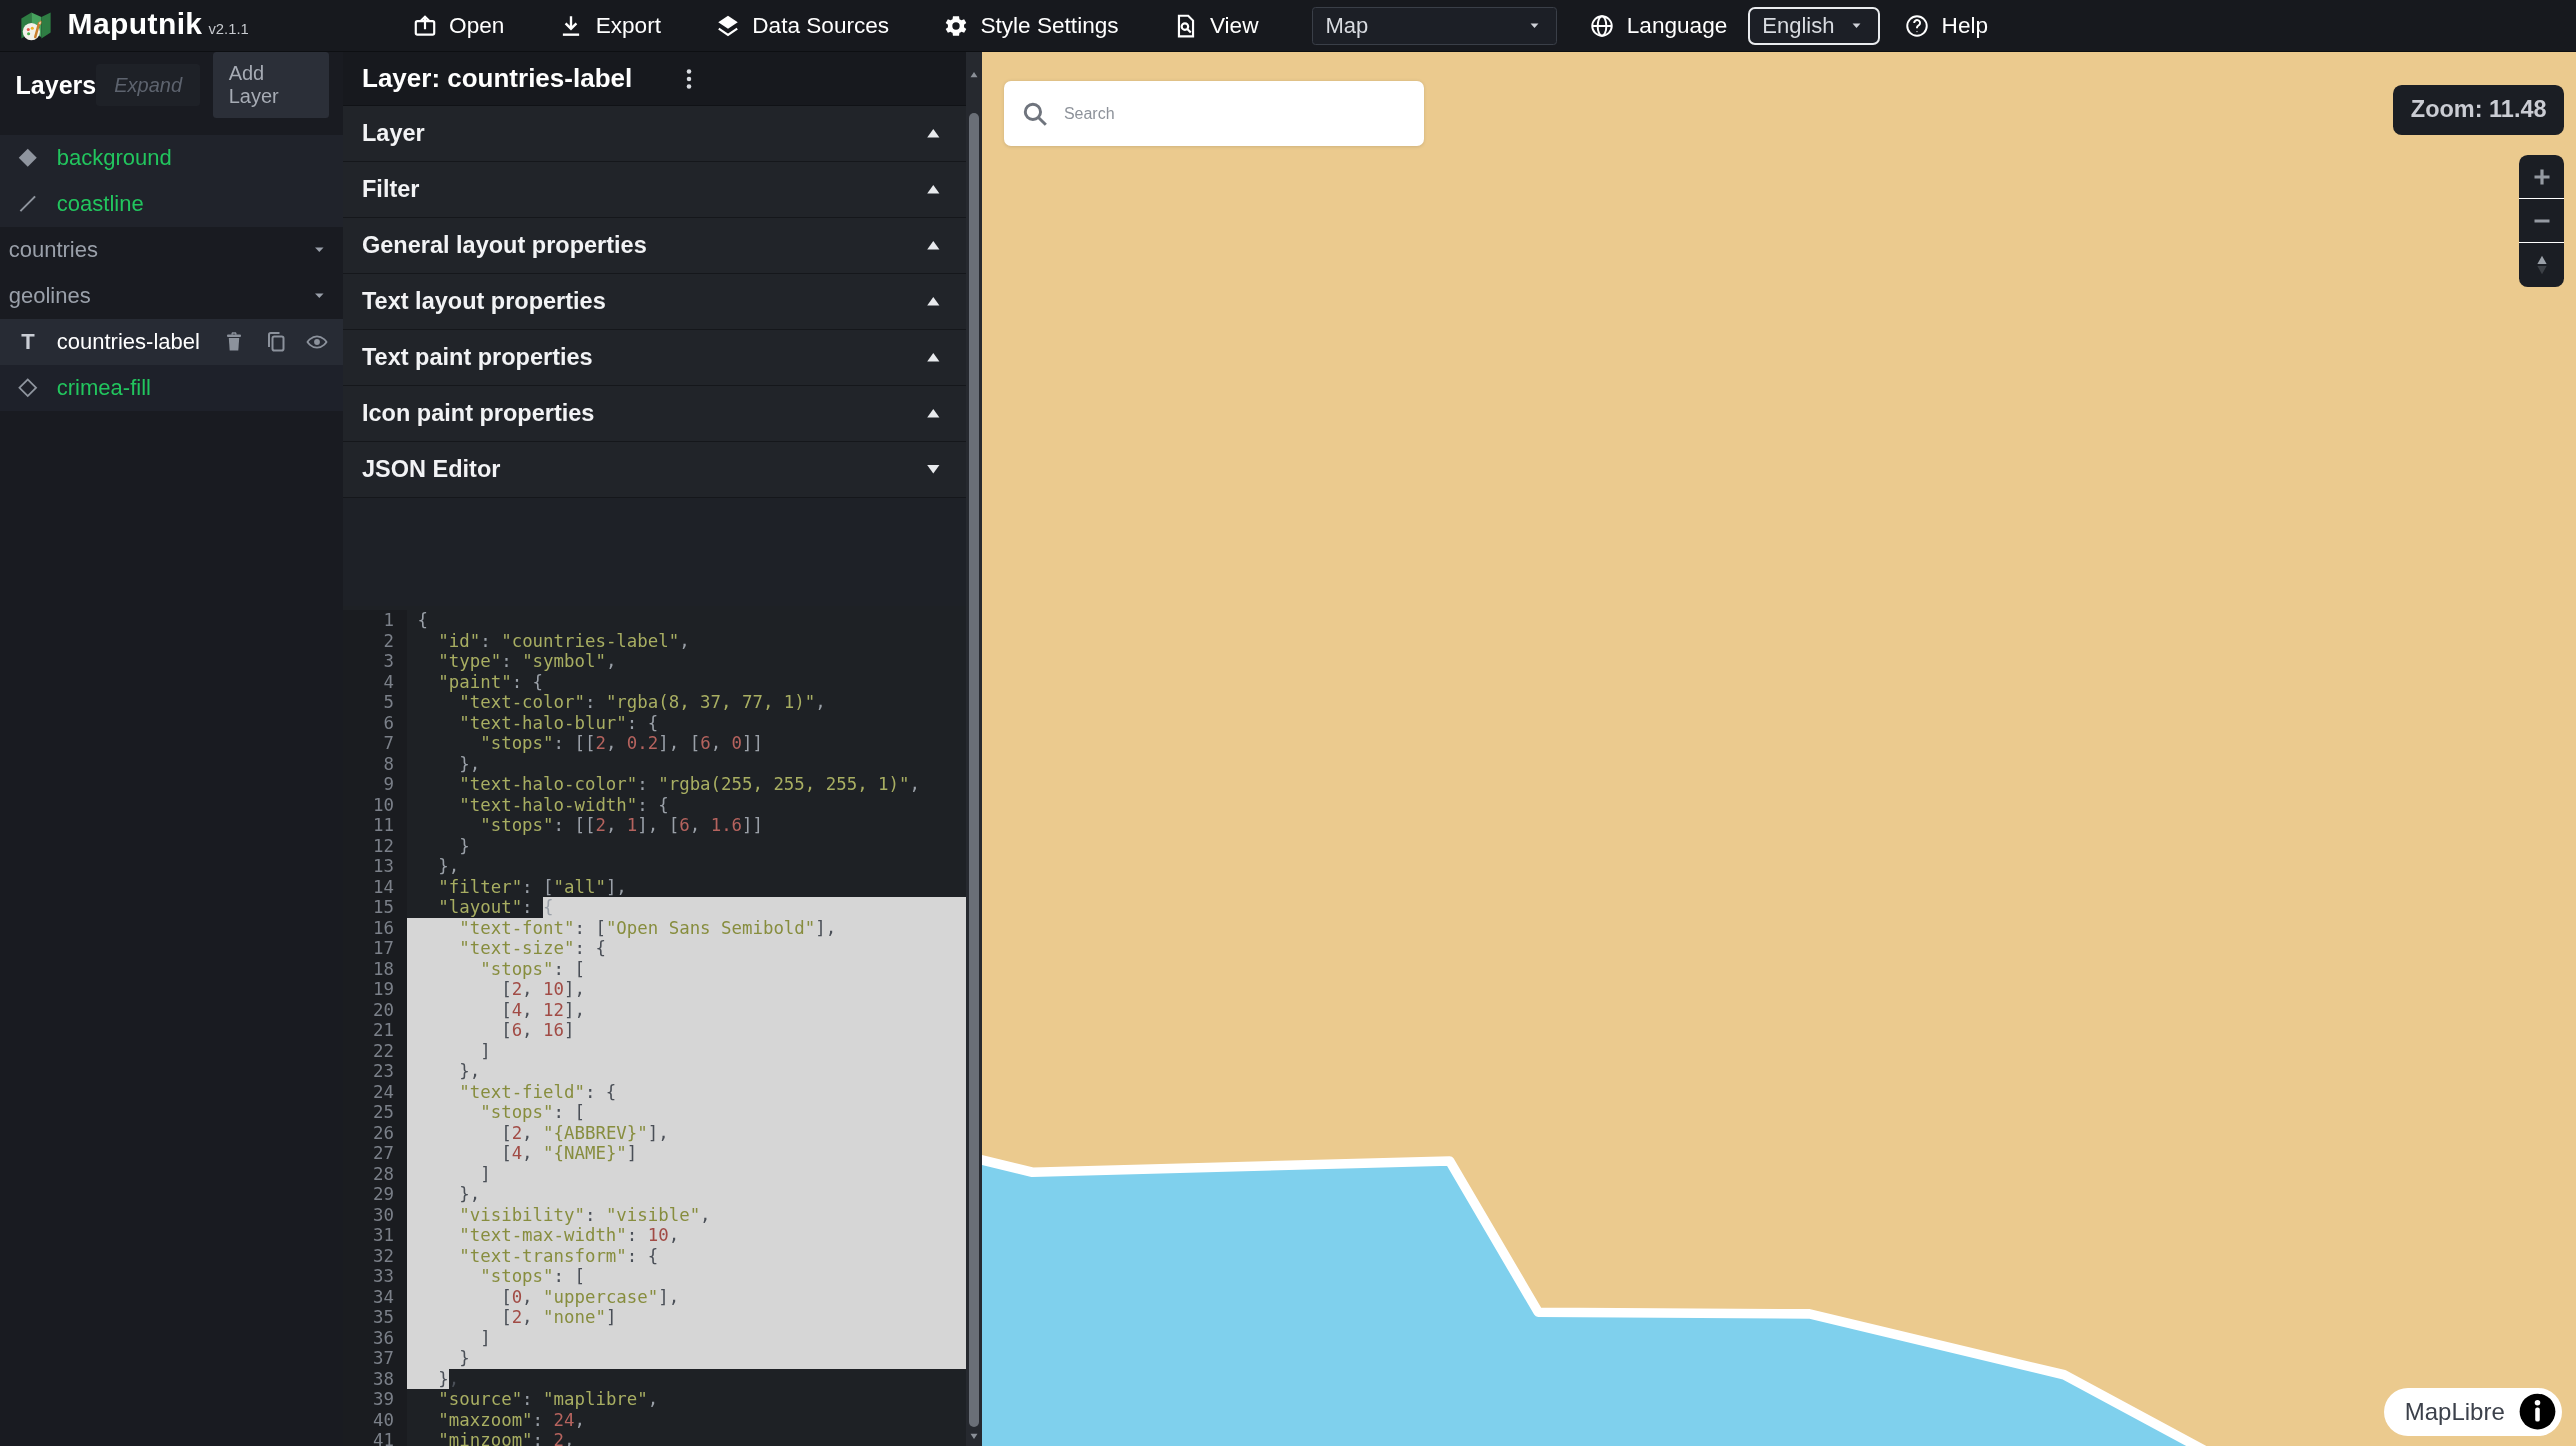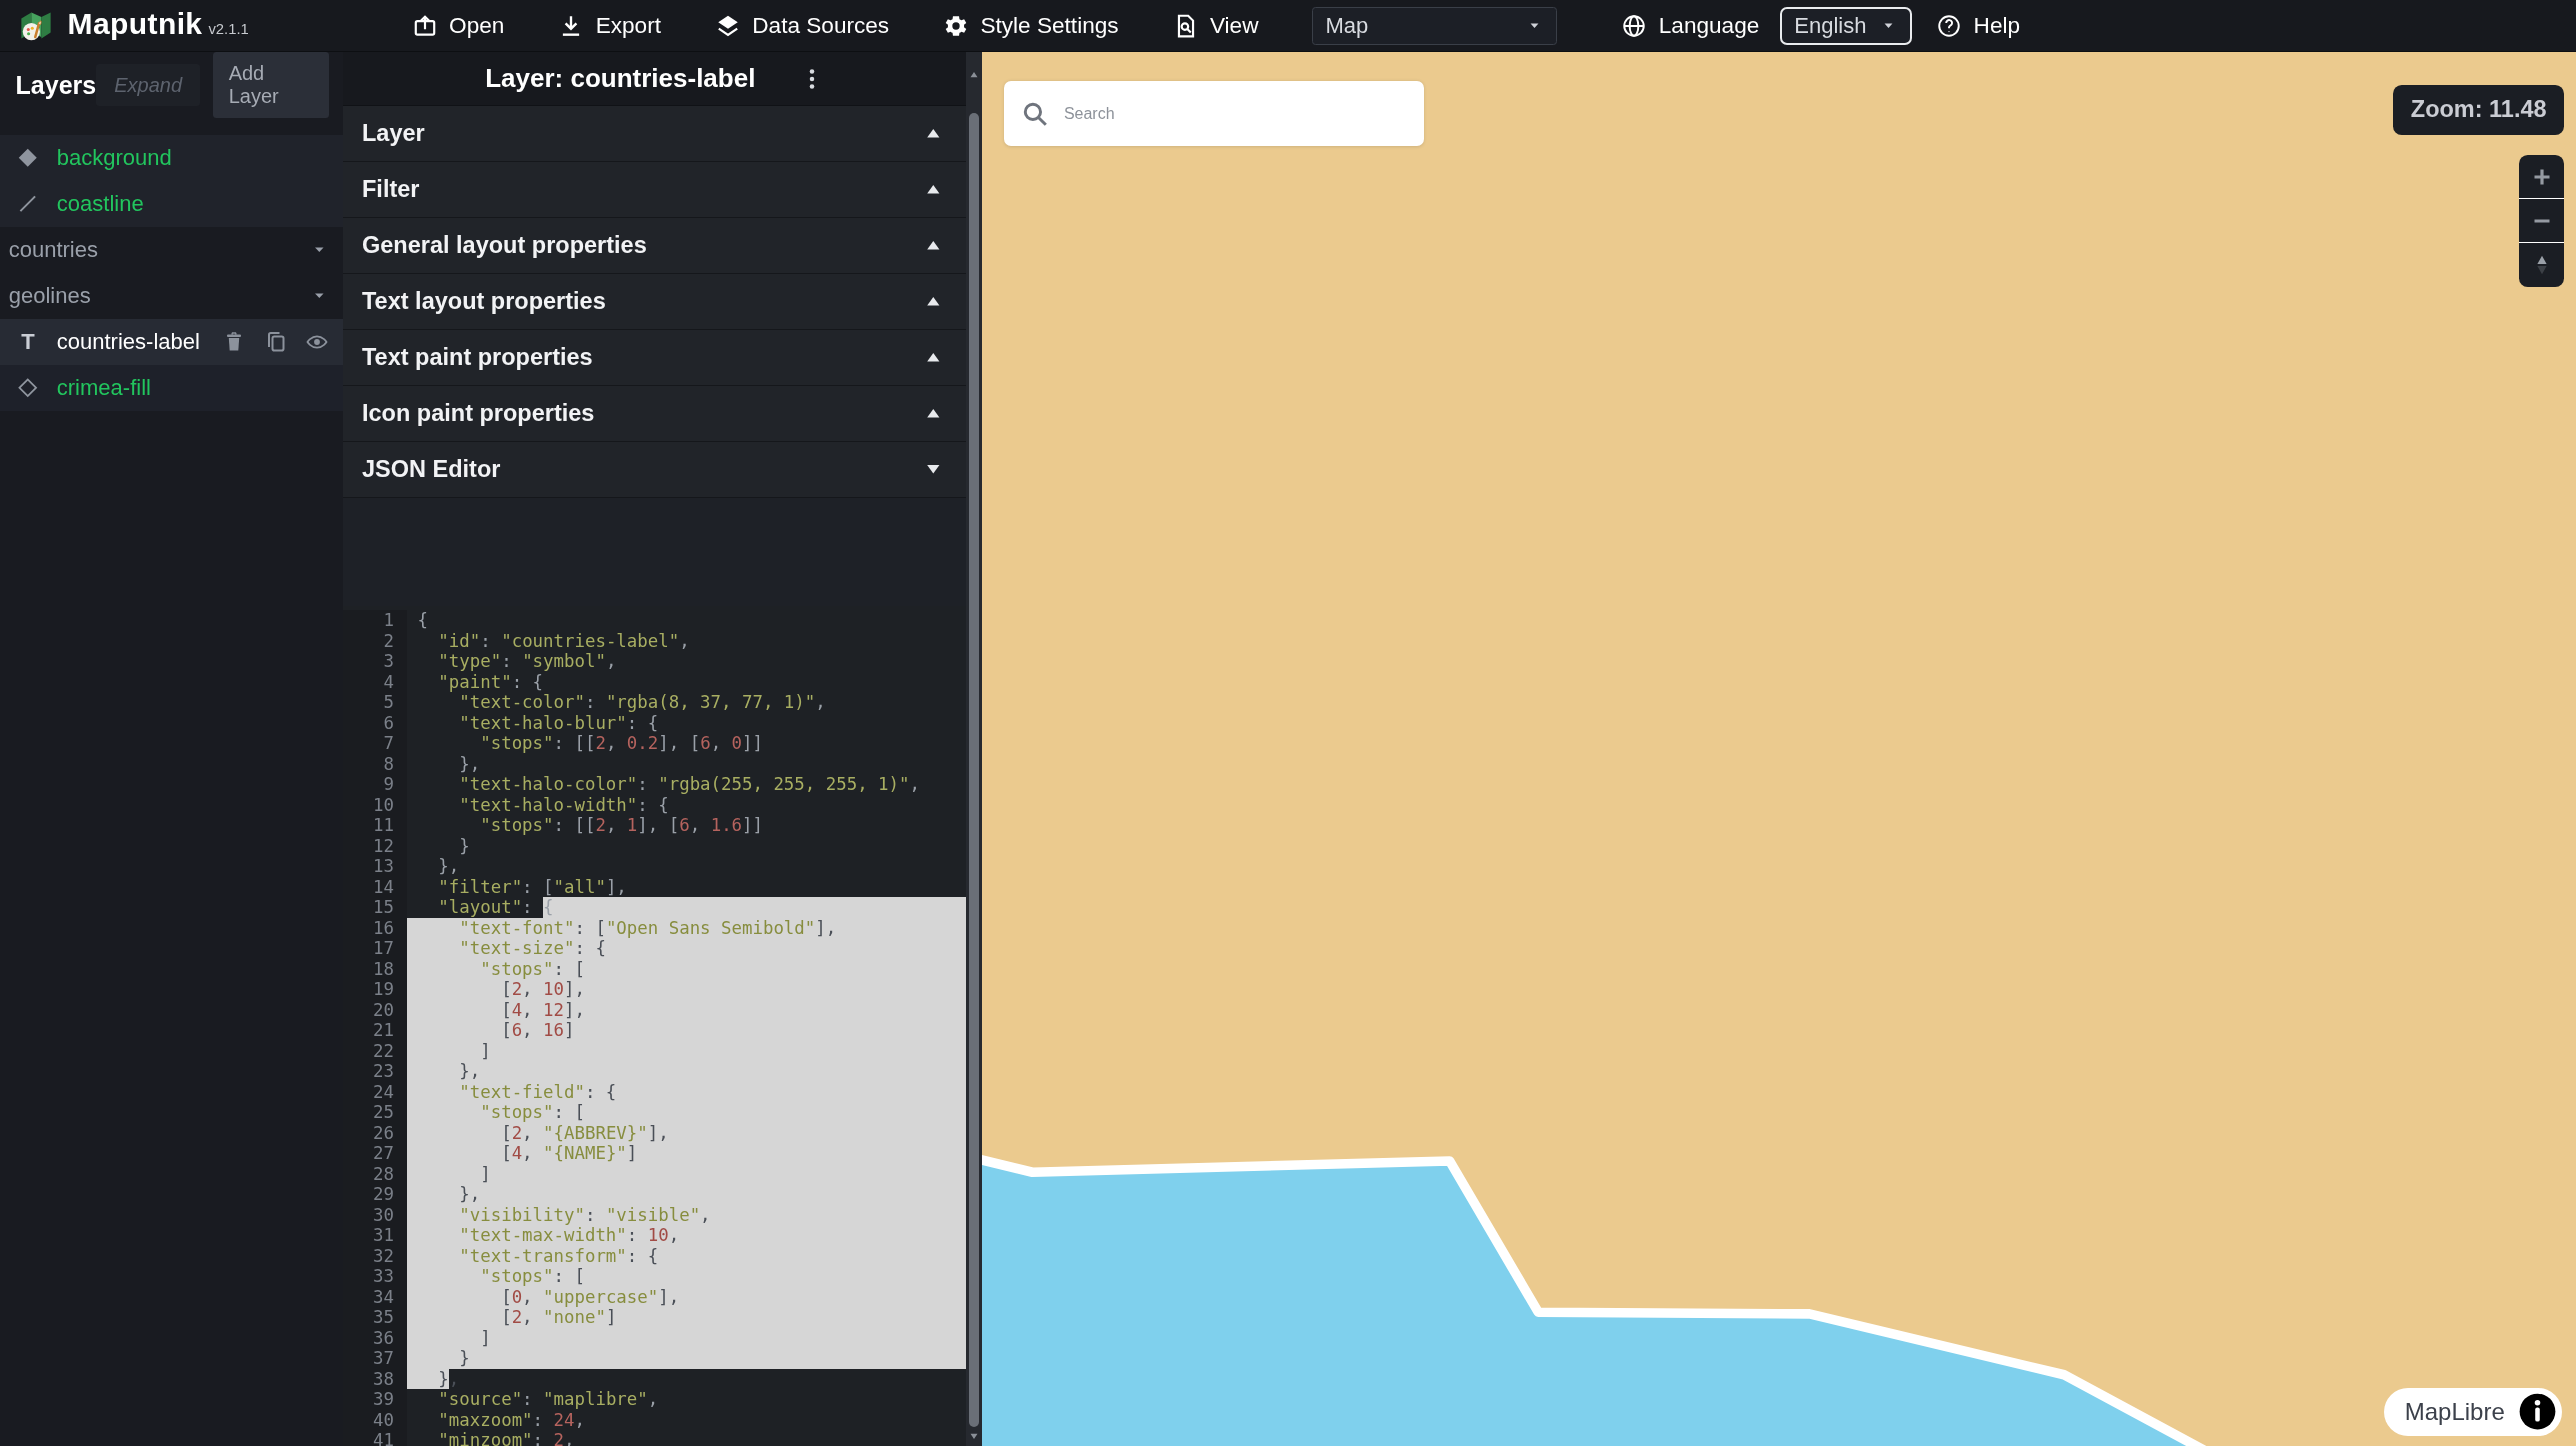--- a/index.html
+++ b/index.html
@@ -23,21 +23,21 @@
   .logo-ver { font-size:14.8px; color:#c6c9ce; margin-left:6px; }
   .topbar-menu { display:flex; align-items:center; margin-left:163px; }
   .menu-item { display:flex; align-items:center; gap:11.3px; color:#ffffff; font-size:22.6px; margin-right:54px; cursor:default; }
   .menu-item .mi { width:26px; height:26px; color:#ffffff; }
   .tb-select {
     display:flex; align-items:center; justify-content:space-between;
     background:#1c1f26; border:1.7px solid #3a3f48; border-radius:3.5px;
     color:#d8dbe0; font-size:22px; height:38px; padding:0 12px;
   }
   .tb-select .chev { width:19px; height:19px; color:#cfd2d8; }
-  .sel-view { width:245px; margin-right:64px; }
+  .sel-view { width:245px; margin-right:32px; }
   .sel-lang { width:132px; border:2.6px solid #e9ebee; border-radius:7px; margin-right:24px; background:#1c1f26; }
 
   
   .sidebar { position:absolute; left:0; top:52px; width:343px; height:1394px; background:#191b21; }
   .sidebar-header { display:flex; align-items:center; height:66px; padding:0 14px 0 15.6px; }
   .sidebar-title { font-size:25px; font-weight:bold; color:#ffffff; flex:1; }
   .btn-expand { background:#1e2127; color:#5d636e; font-size:20px; padding:9.6px 18px; border-radius:3.5px; margin-right:13px;font-style:italic; }
   .btn-add { background:#2b2f38; color:#a6abb4; font-size:20px; padding:9.6px 15.6px; border-radius:3.5px; }
   .layer-list { margin-top:16.5px; }
   .layer-row { height:46px; display:flex; align-items:center; padding:0 14px; color:#22c55e; font-size:22px; background:#20232b; }
@@ -46,21 +46,21 @@
   .licon-T { font-size:22px; font-weight:bold; color:#c9cdd4; font-family:"Liberation Sans",sans-serif; }
   .layer-row.selected { background:#272b34; color:#ffffff; }
   .row-actions { margin-left:auto; display:flex; gap:17.4px; color:#8c929c; }
   .row-actions svg { width:24px; height:24px; }
   .layer-group { height:46px; display:flex; align-items:center; justify-content:space-between; padding:0 12px 0 8.7px; color:#9aa0aa; font-size:22px; }
   .layer-group svg { width:22.6px; height:22.6px; color:#9aa0aa; }
   .layer-row.alt { background:#1e212a; }
 
   
   .panel { position:absolute; left:343px; top:52px; width:623px; height:1394px; background:#1e2127; }
-  .panel-header { height:54px; background:#17191e; display:flex; align-items:center; justify-content:center; padding:0 17.4px 0 19px; border-bottom:1.7px solid #101216;gap:44px; }
+  .panel-header { height:54px; background:#17191e; display:flex; align-items:center; justify-content:flex-start; padding:0 17.4px 0 19px; border-bottom:1.7px solid #101216;gap:44px; }
   .panel-title { font-size:26px; font-weight:bold; color:#ffffff; }
   .kebab { width:26px; height:26px; color:#d8dbe0; }
   .section { height:56px; background:#212429; display:flex; align-items:center; justify-content:space-between; padding:0 21px 0 19px; border-bottom:1.7px solid #15171b; }
   .section-label { font-size:23.5px; font-weight:bold; color:#f2f3f5; }
   .section .caret { width:22.6px; height:22.6px; color:#e8eaed; }
 
   
   .code-area {
     position:absolute; left:0; top:554px; width:623px; height:840px;
     background:#1e2125; overflow:hidden;

